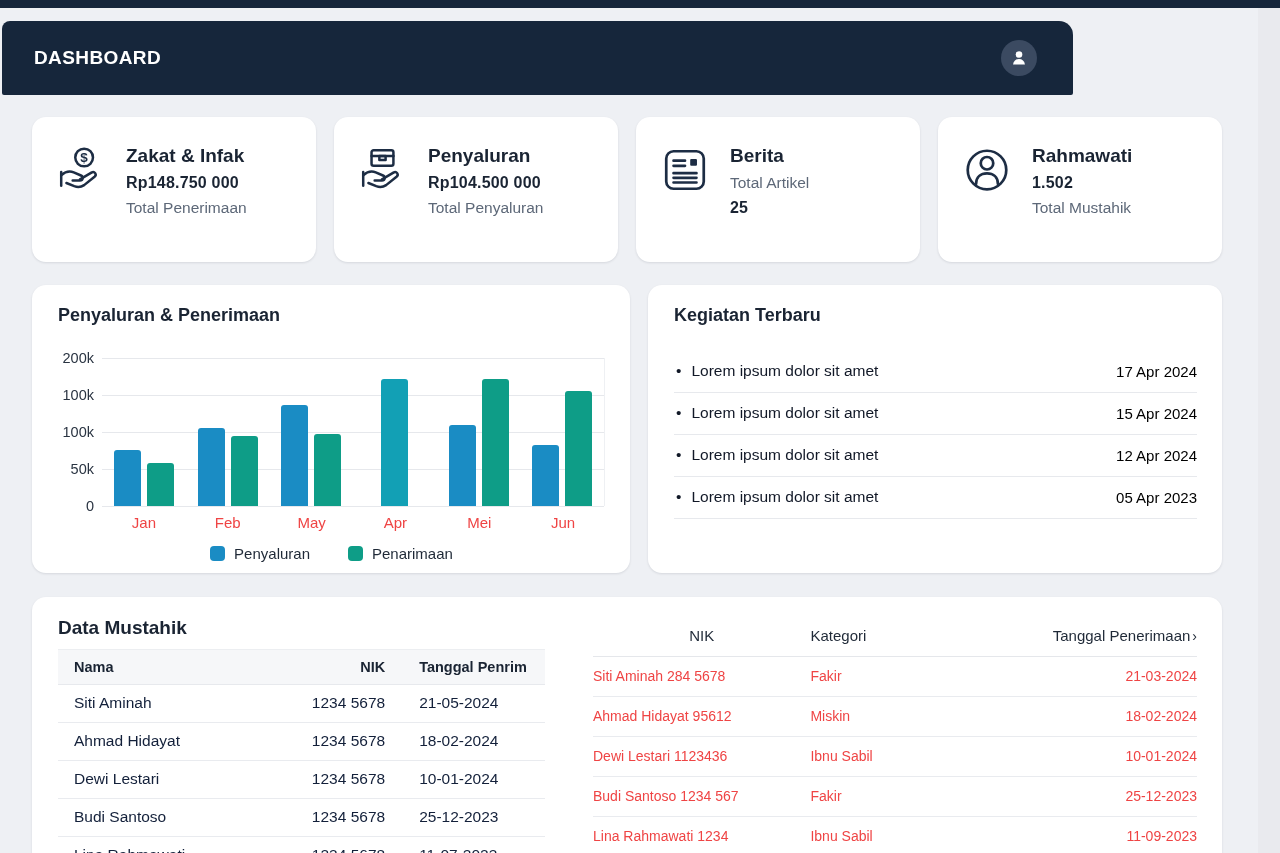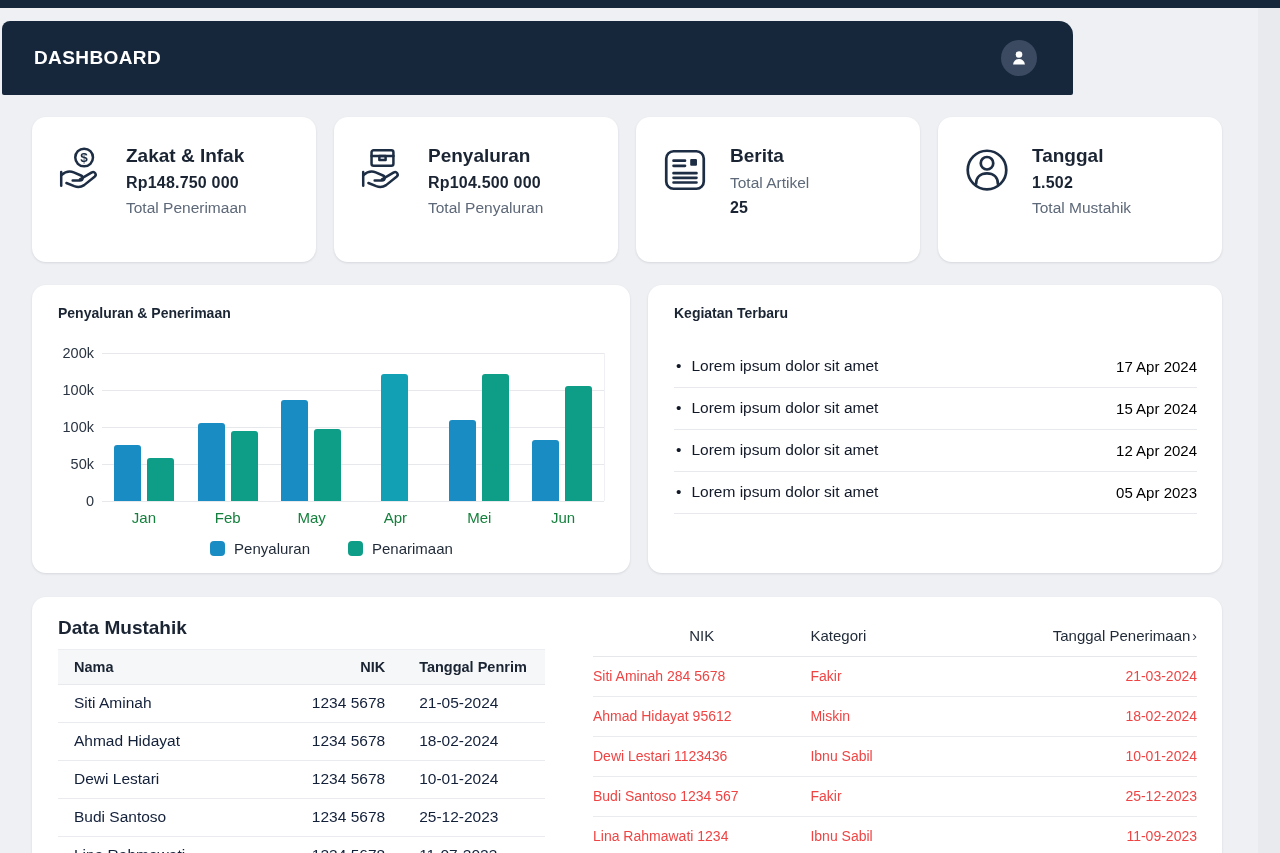--- a/index.html
+++ b/index.html
@@ -40,33 +40,33 @@
   .stat-lines { display:flex; flex-direction:column; gap:7px; padding-top:8px; }
   .stat-title { font-size:19px; font-weight:700; }
   .stat-value { font-size:16px; font-weight:700; letter-spacing:.2px; }
   .stat-sub   { font-size:15.5px; color:#5d6878; }
   .stat-card.subtitle-first .stat-value { order:3; }
   .stat-card.subtitle-first .stat-sub   { order:2; }
 
   
   .mid-row { display:grid; grid-template-columns:598px 574px; gap:18px; margin-top:23px; }
   .panel { height:288px; padding:20px 25px 0 26px; }
-  .panel-title { font-size:14px; font-weight:700; margin-bottom:25px; }
+  .panel-title { font-size:18px; font-weight:700; margin-bottom:25px; }
 
   
   .chart-wrap { display:flex; margin-top:32px; }
   .y-axis { position:relative; width:44px; height:148px; flex:none; }
   .y-axis div { position:absolute; right:8px; font-size:14.5px; color:#2a3442; transform:translateY(-50%); }
   .plot { position:relative; flex:1; height:148px; border-right:1px solid #eef0f3;
           display:flex; align-items:flex-end; }
   .gridline { position:absolute; left:0; right:0; height:1px; background:#e6e8ec; }
   .bar-group { flex:1; display:flex; justify-content:center; align-items:flex-end; gap:6px; position:relative; z-index:1; }
   .bar { width:27px; border-radius:3px 3px 0 0; }
   .x-axis { display:flex; margin-left:44px; margin-top:8px; }
-  .x-axis div { flex:1; text-align:center; font-size:15px; color:#15803d; }
+  .x-axis div { flex:1; text-align:center; font-size:15px; color:#ef4444; }
   .legend { display:flex; justify-content:center; gap:38px; margin-top:14px; }
   .legend-item { display:flex; align-items:center; gap:9px; font-size:15px; color:#1f2937; }
   .swatch { width:15px; height:15px; border-radius:4px; }
 
   
   .activity-list { list-style:none; margin-top:10px; }
   .activity-list li {
     display:flex; justify-content:space-between; align-items:center;
     padding:11px 0 12px 2px; border-bottom:1px solid #e7e9ed;
   }
@@ -174,21 +174,21 @@
 
     <div class="card stat-card">
       <div class="stat-icon">
         <svg width="50" height="50" viewBox="0 0 48 48" fill="none" stroke="#1d2d44" stroke-width="2.6" stroke-linecap="round" stroke-linejoin="round">
           <circle cx="24" cy="24" r="18.5"></circle>
           <circle cx="24" cy="17.5" r="6"></circle>
           <path d="M13.5 37.5c0-7 4.7-10.2 10.5-10.2s10.5 3.2 10.5 10.2"></path>
         </svg>
       </div>
       <div class="stat-lines">
-        <div class="stat-title">Tanggal</div>
+        <div class="stat-title">Rahmawati</div>
         <div class="stat-value">1.502</div>
         <div class="stat-sub">Total Mustahik</div>
       </div>
     </div>
   </section>
 
   <section class="mid-row">
 
     <div class="card panel">
       <div class="panel-title">Penyaluran &amp; Penerimaan</div>

